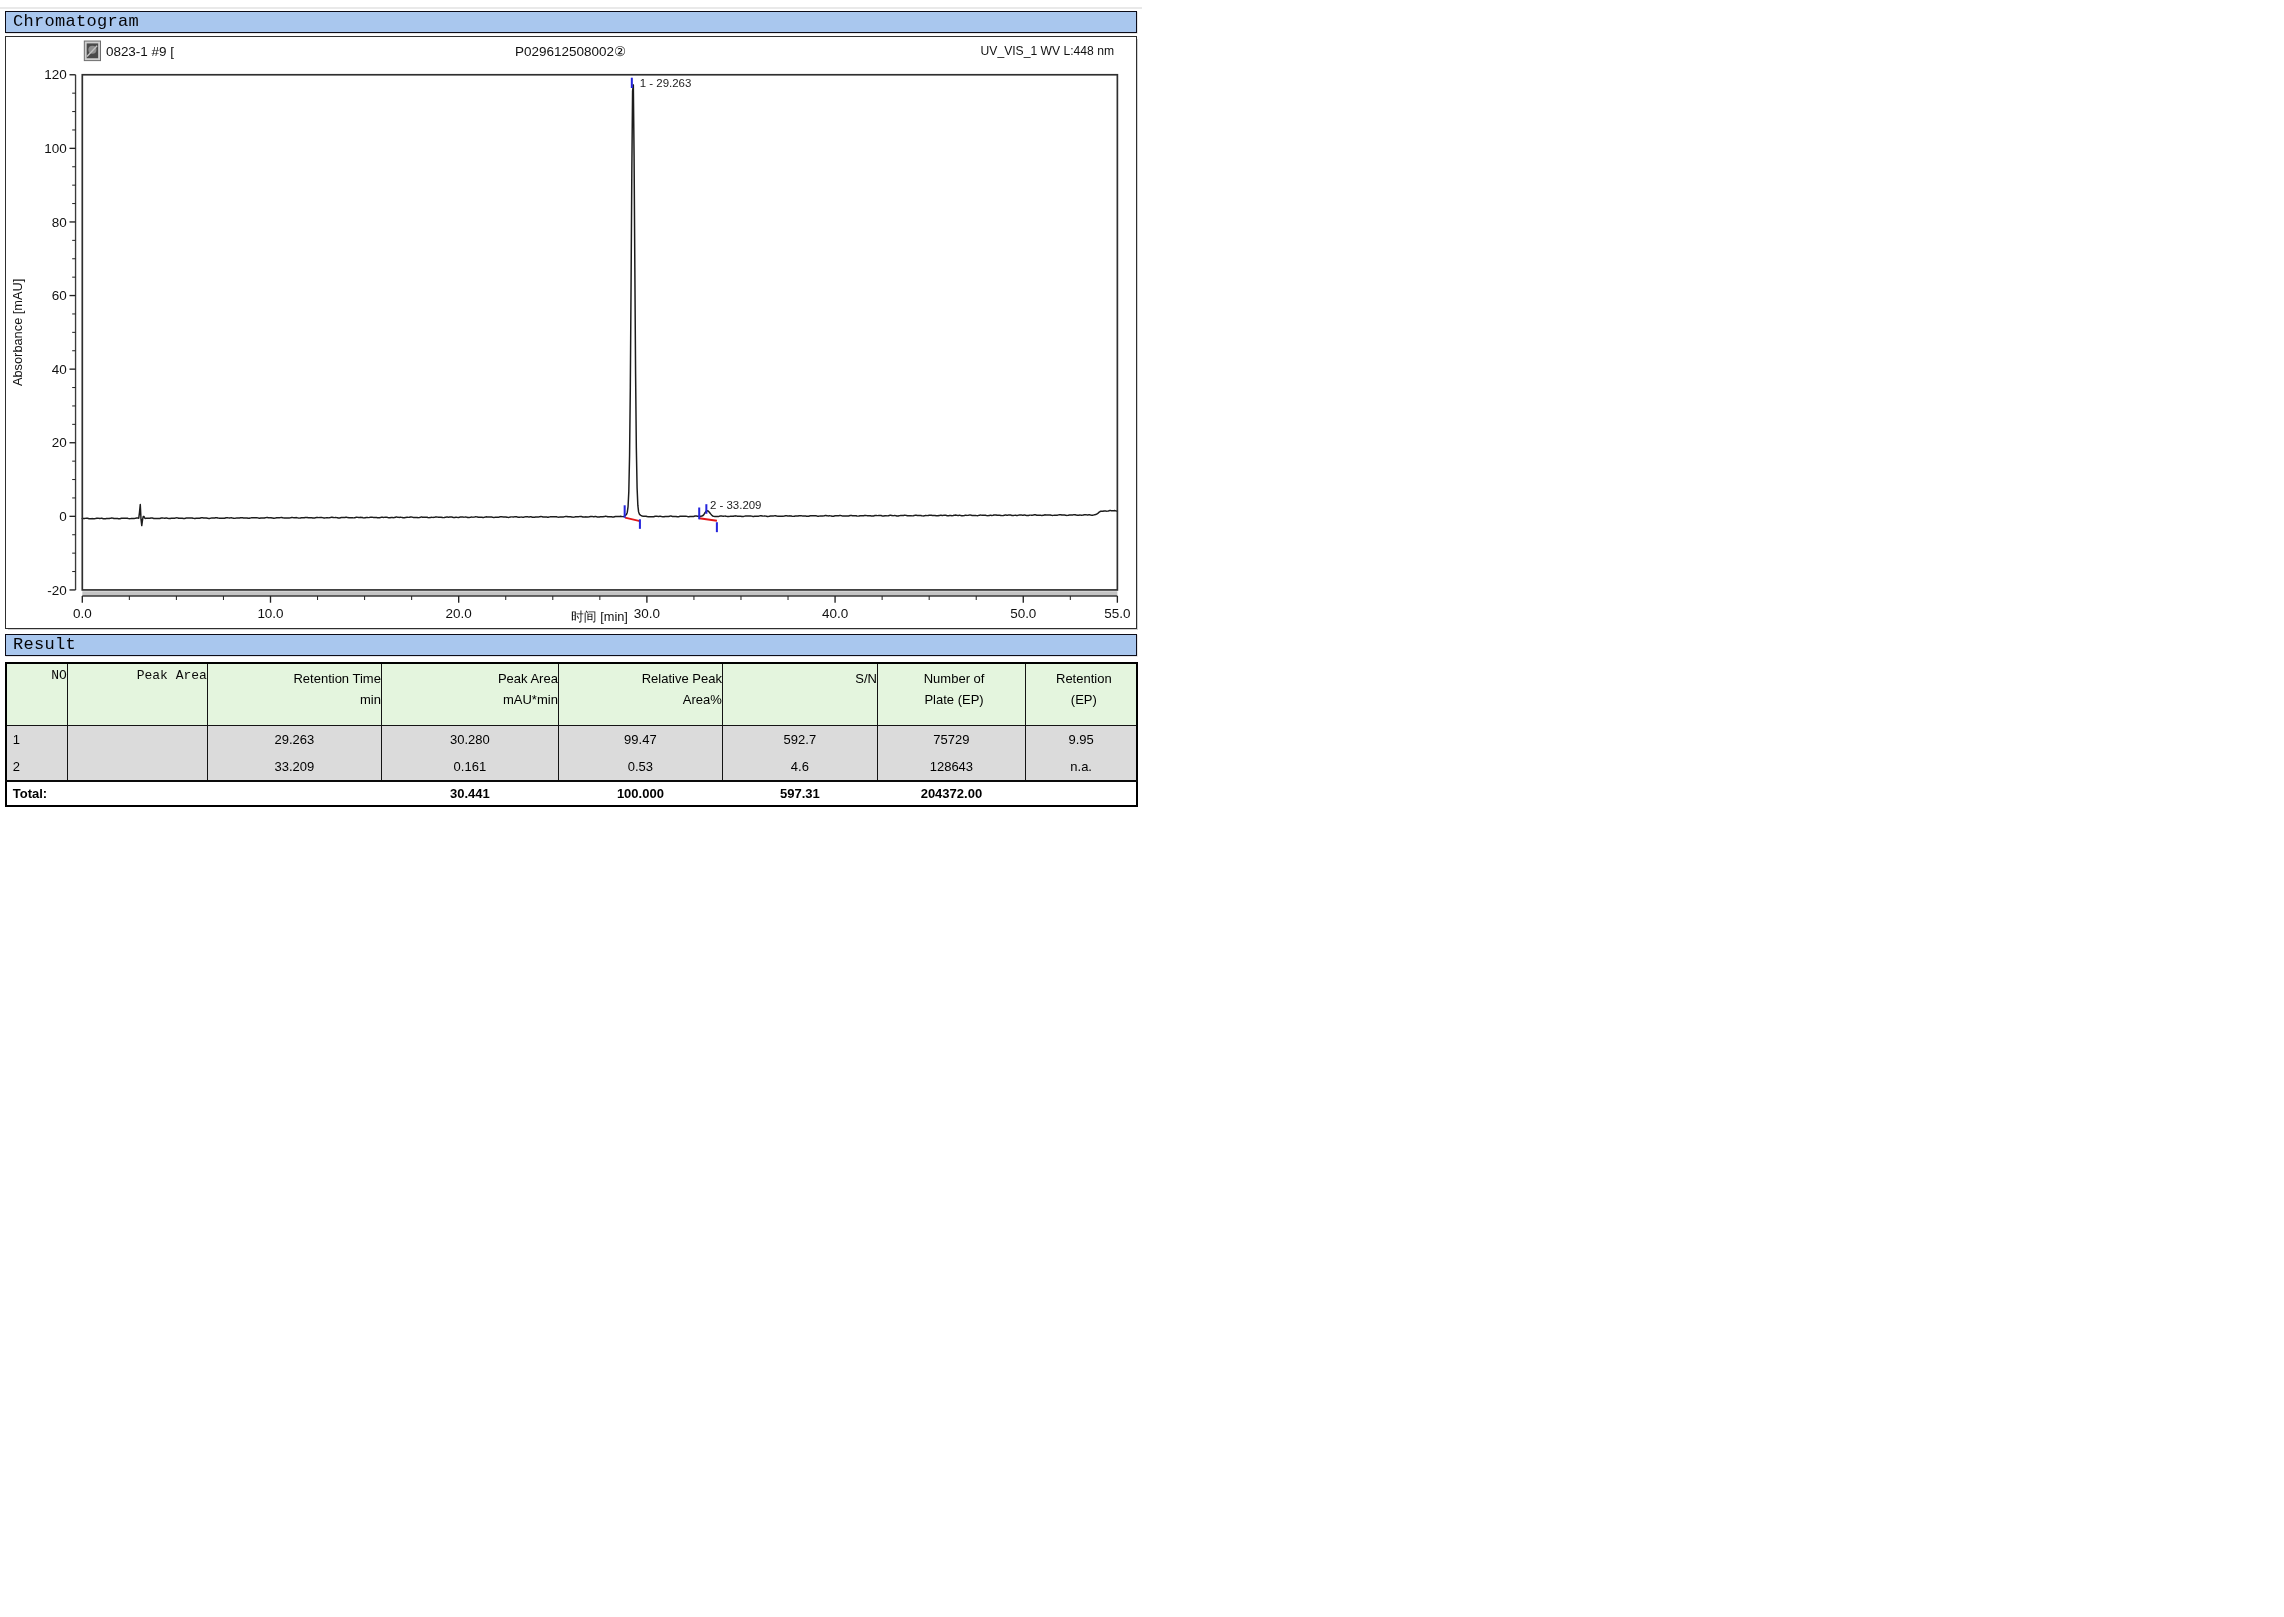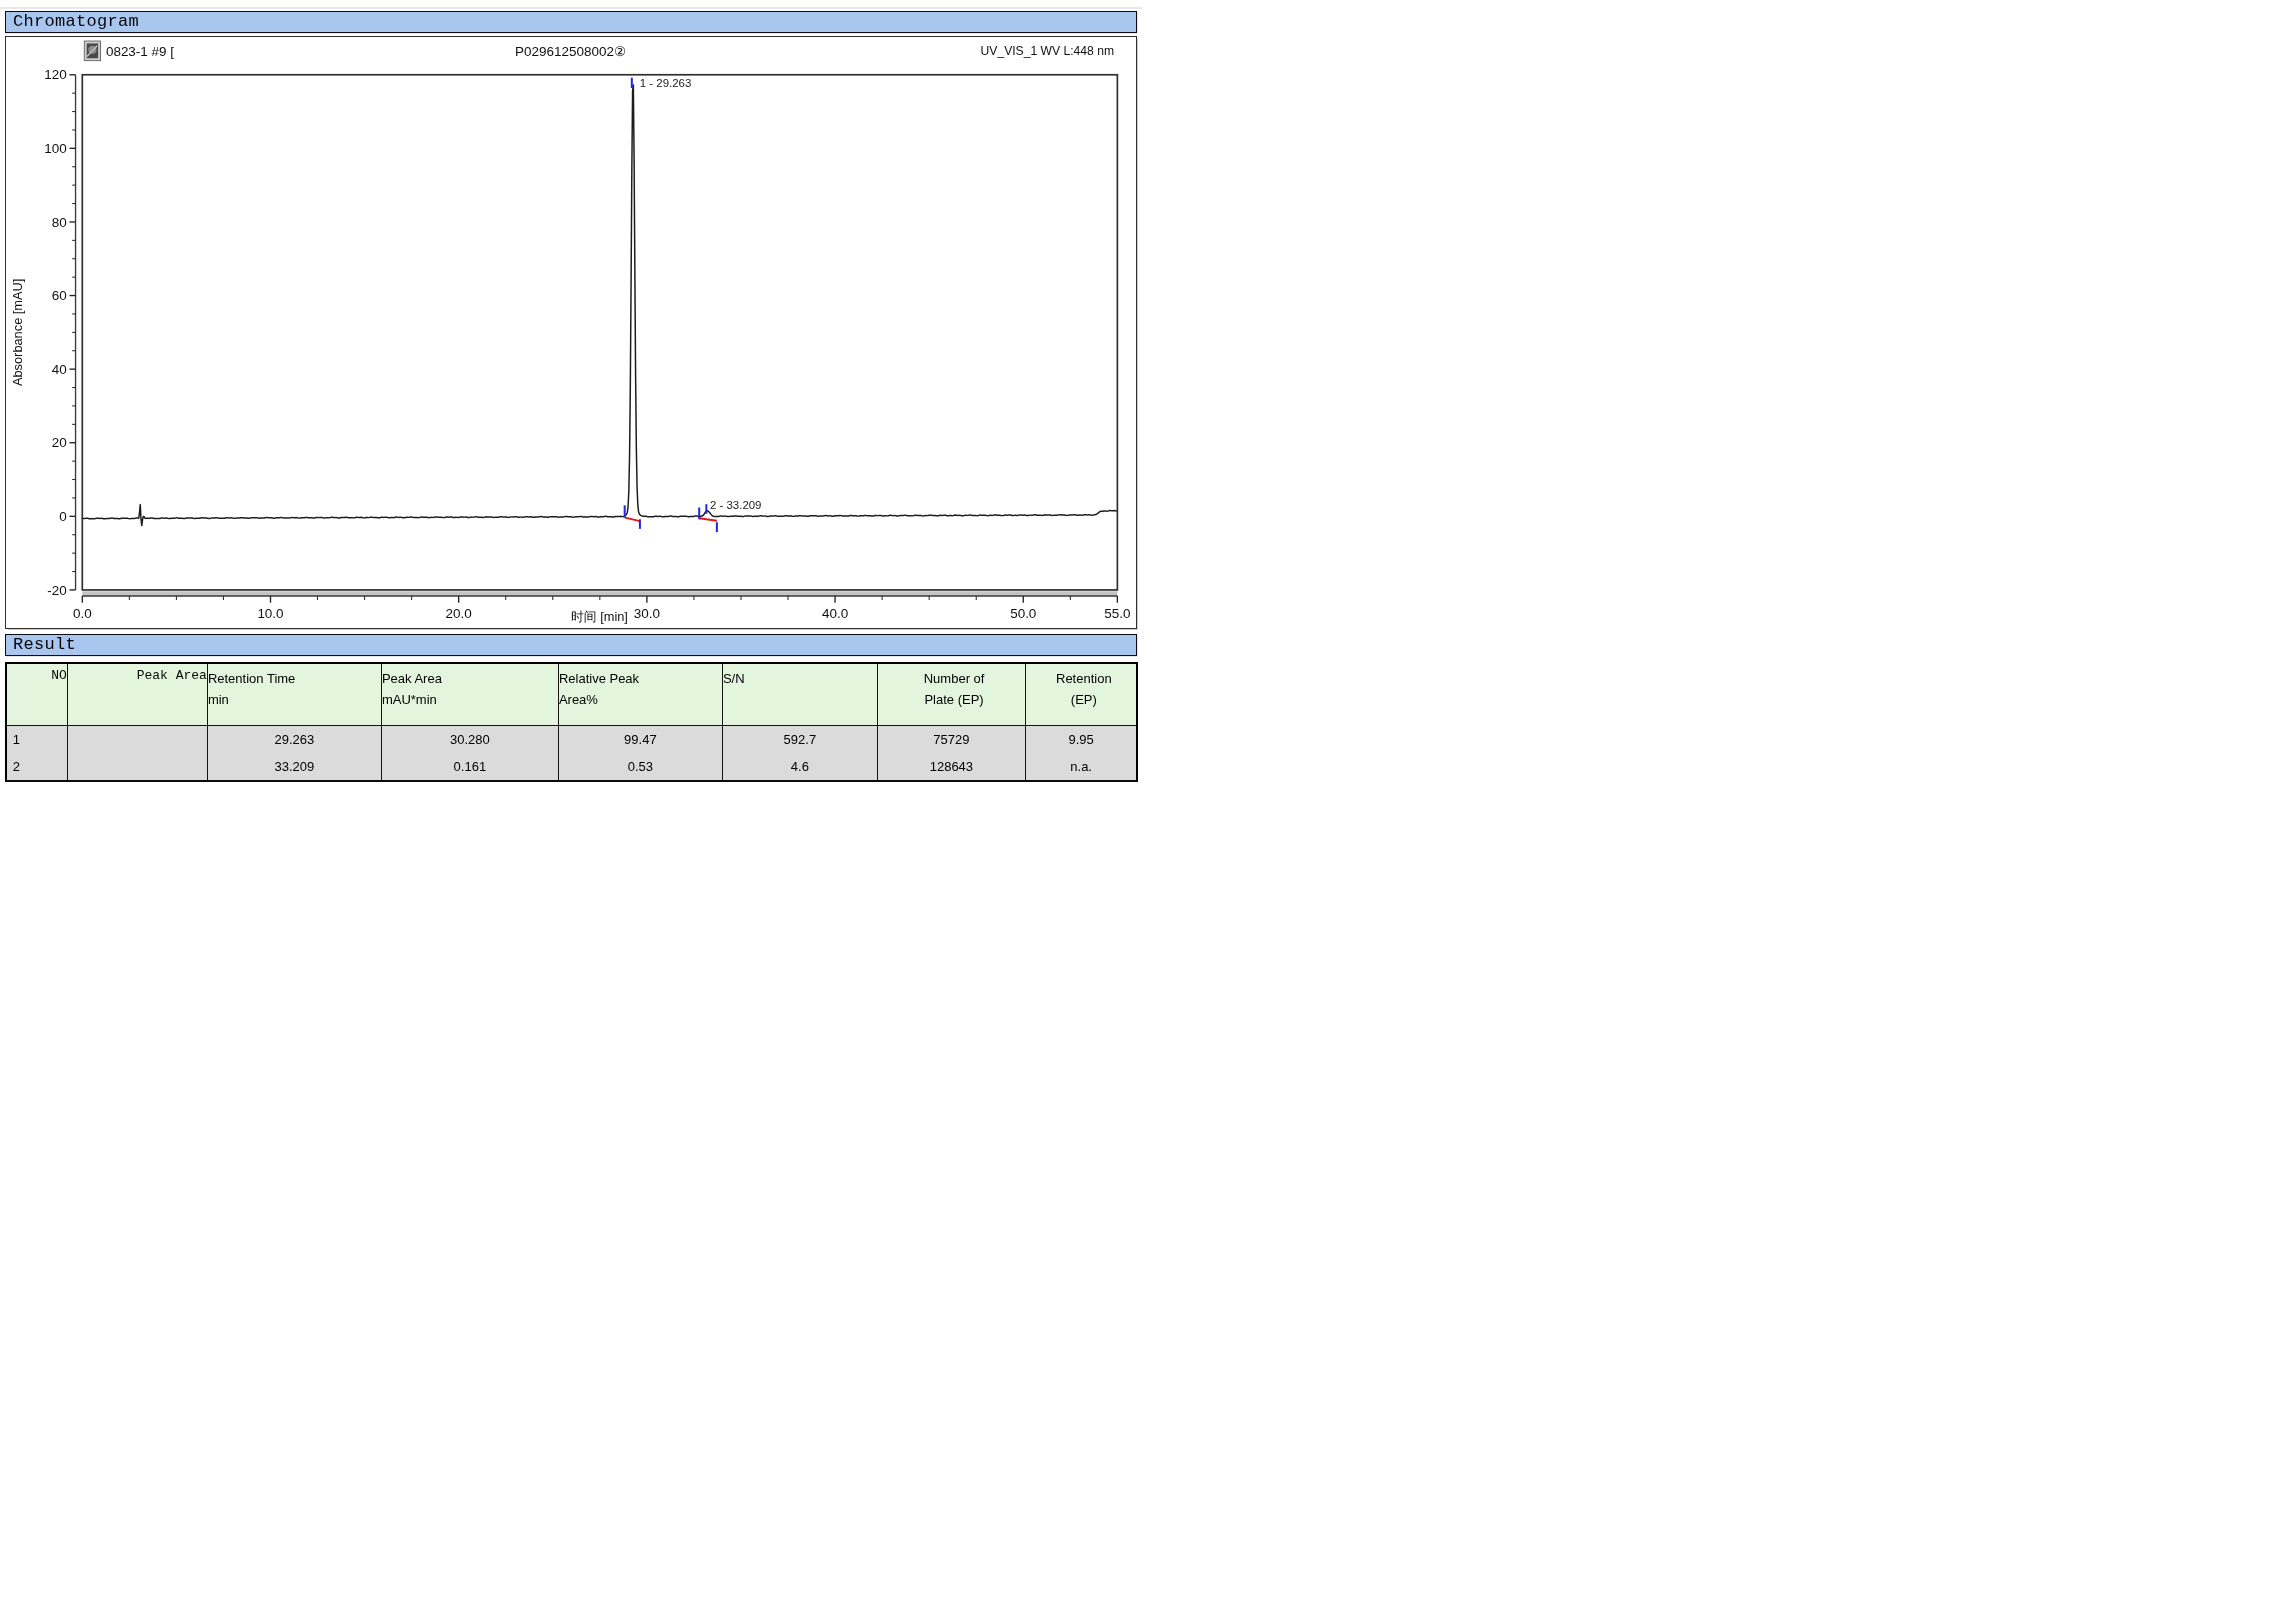--- a/index.html
+++ b/index.html
@@ -44,21 +44,21 @@
   }
   table.result th,table.result td{padding:0;overflow:hidden;}
   tr.hdr th{
     background:#e4f5de;border:1.3px solid #141414;
     height:57px;vertical-align:top;font-weight:normal;
   }
   .h-mono{
     font-family:"Liberation Mono",monospace;font-size:13px;
     text-align:right;padding:4px 0 0 5.4px !important;color:#0a0a0a;margin-left:40px;
   }
-  .h-center{text-align:left;padding-top:4px !important;line-height:21px;}
+  .h-center{text-align:right;padding-top:4px !important;line-height:21px;}
   .h-left{text-align:center;padding:4px 0 0 5.4px !important;line-height:21px;}
   tr.data td{
     background:#dbdbdb;
     border-left:1.3px solid #141414;border-right:1.3px solid #141414;
     border-bottom:2px solid #0a0a0a;
     vertical-align:top;
   }
   tr.data .line{height:27px;line-height:27px;text-align:center;}
   tr.data .line.left{text-align:left;padding-left:5.4px;}
   tr.total td{
@@ -257,17 +257,27 @@
         <td>
           <div class="line">75729</div>
           <div class="line">128643</div>
         </td>
         <td>
           <div class="line">9.95</div>
           <div class="line">n.a.</div>
         </td>
       </tr>
 
+      <tr class="total">
+        <td class="t-label">Total:</td>
+        <td></td>
+        <td></td>
+        <td>30.441</td>
+        <td>100.000</td>
+        <td>597.31</td>
+        <td>204372.00</td>
+        <td></td>
+      </tr>
     </tbody>
   </table>
 
 </div>
 
 
 </body></html>

